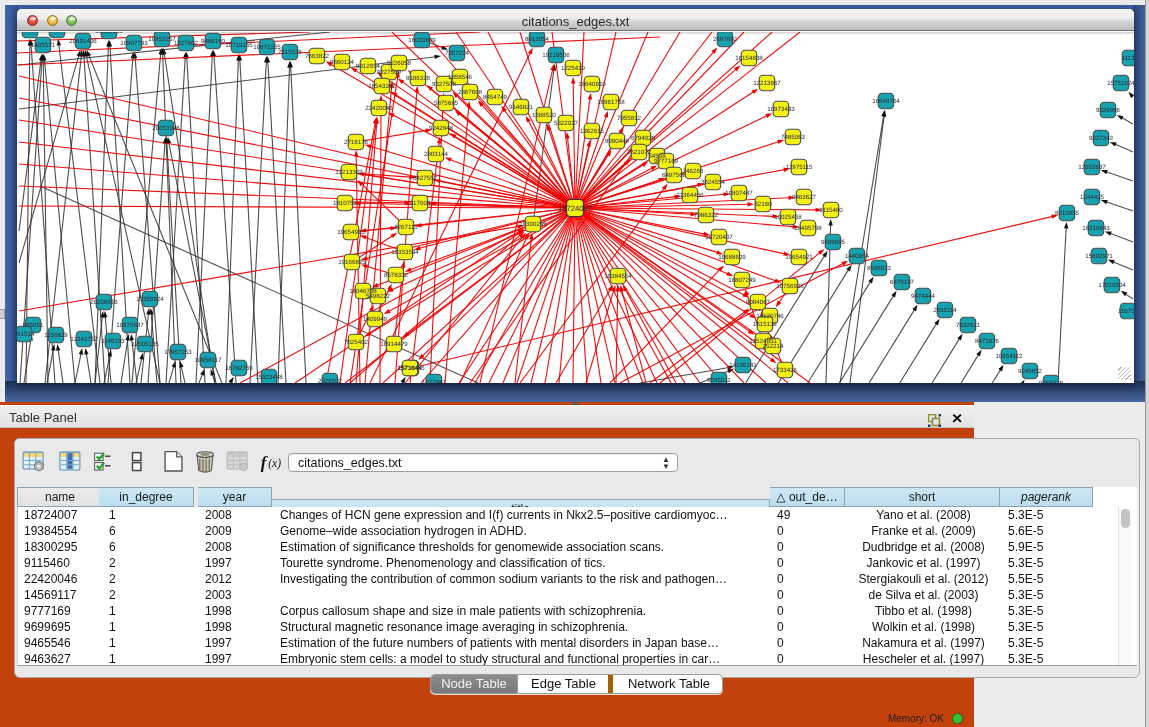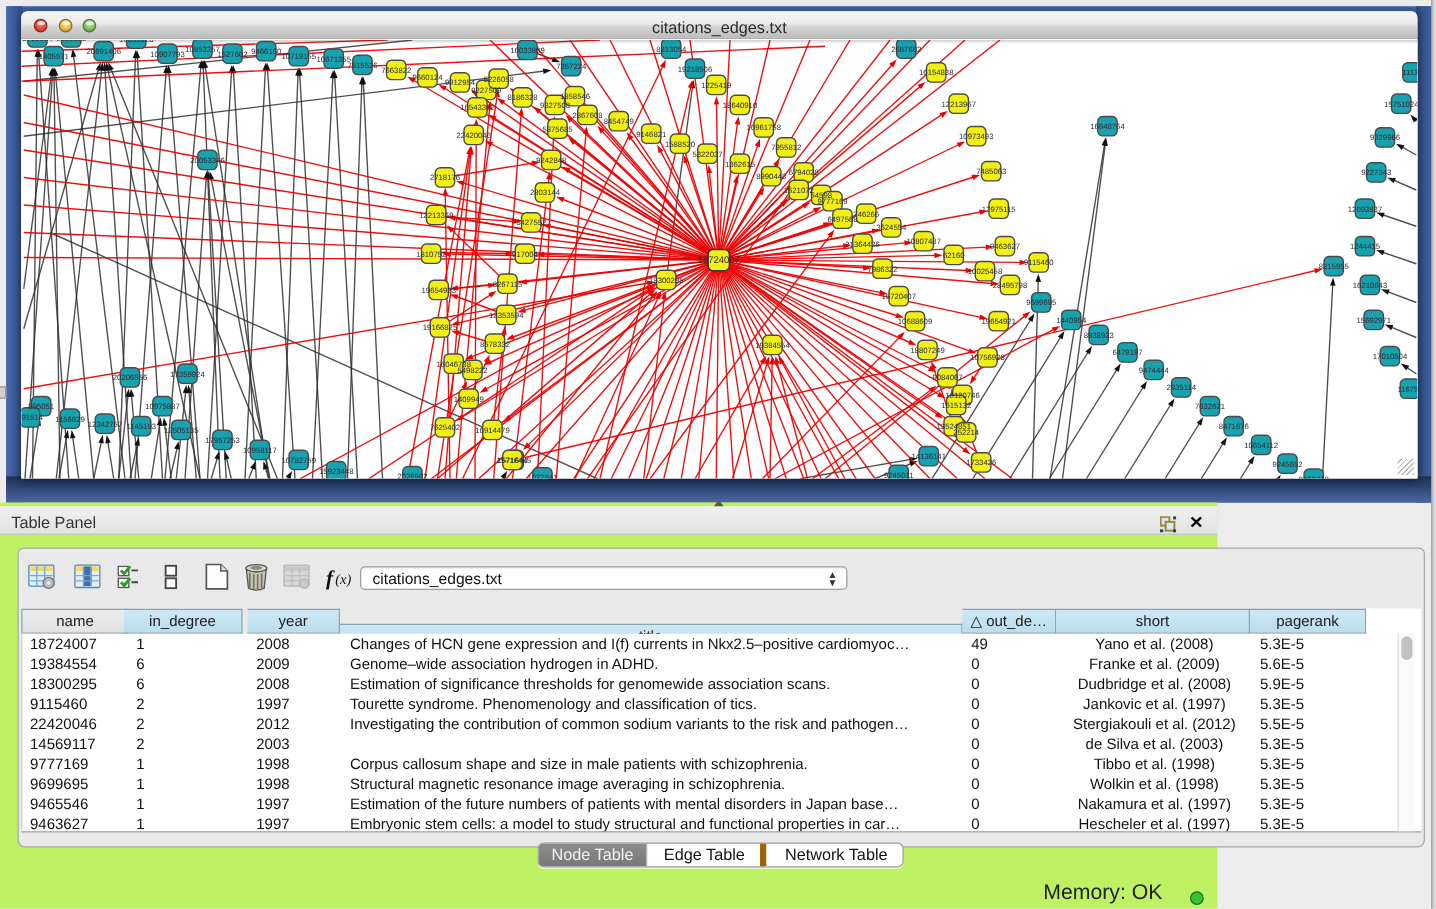--- a/index.html
+++ b/index.html
@@ -33,21 +33,21 @@
 #tl-r { left:10px; background:radial-gradient(circle at 50% 35%, #ff8a80 0%, #e1493d 55%, #b03028 100%); border:1px solid #892622; }
 #tl-y { left:29.5px; background:radial-gradient(circle at 50% 35%, #ffe9a8 0%, #ecb73e 55%, #c08b1e 100%); border:1px solid #93701f; }
 #tl-g { left:49px; background:radial-gradient(circle at 50% 35%, #c4eba6 0%, #7cbe57 55%, #54923a 100%); border:1px solid #4e7a35; }
 #canvas { position:absolute; left:0px; top:23px; width:1117px; height:351px; background:#ffffff; overflow:hidden; }
 #canvas::before { content:''; position:absolute; left:0; top:0; width:100%; height:3px;
   background:linear-gradient(180deg, rgba(60,60,60,0.25), rgba(60,60,60,0)); z-index:10; }
 #grip { position:absolute; right:3px; bottom:3px; width:13px; height:13px;
   background:repeating-linear-gradient(135deg, transparent 0 2px, #aaa 2px 3px); opacity:.8; }
 
 
-#tablepanel { position:absolute; left:0; top:402px; width:974px; height:325px; background:#bef264; }
+#tablepanel { position:absolute; left:0; top:402px; width:974px; height:325px; background:#c2410c; }
 #splitgrip { position:absolute; left:571px; top:-2px; width:0; height:0; border-left:4px solid transparent; border-right:4px solid transparent; border-bottom:5px solid #5a5a5a; z-index:5; }
 #tp-header { position:absolute; left:0; top:3px; width:100%; height:23px;
   background:linear-gradient(180deg,#f0f0f0,#e2e2e2); border-top:1px solid #fbfbfb; border-bottom:1px solid #c6c6c6; }
 #tp-header .lab { position:absolute; left:9px; top:4px; font-size:13px; color:#333; }
 #tp-float { position:absolute; right:33px; top:7px; width:13px; height:13px; }
 #tp-close { position:absolute; right:11px; top:4px; font-size:14px; color:#000; font-weight:900; transform:scaleY(0.95); }
 #container { position:absolute; left:14px; top:36px; width:1126px; height:240px;
   border:1px solid #a9a9a9; border-radius:5px 5px 6px 6px; background:#e9e9e9; }
 
 #toolbar { position:absolute; left:6px; top:11px; height:26px; }
@@ -79,21 +79,21 @@
 
 #segs { position:absolute; left:430px; top:272px; width:293px; height:20px; border:1px solid #9b9b9b;
   border-radius:5px; background:#fff; box-shadow:0 1px 0 rgba(255,255,255,0.8); font-size:13px;text-decoration:underline; }
 #segs .seg { position:absolute; top:0; height:18px; line-height:18px; text-align:center; color:#111; }
 #seg1 { left:0; width:87px; background:linear-gradient(180deg,#8d8d8d,#787878); color:#f2f2f2 !important;
   border-radius:4px 0 0 4px; border-right:1px solid #9b9b9b; }
 #seg2 { left:88px; width:94px; border-right:5px solid #a16207; }
 #seg3 { left:183px; width:110px; }
 
 
-#memory { position:absolute; right:44px; bottom:3px; font-size:17px; color:#222; }
+#memory { position:absolute; right:30px; bottom:3px; font-size:10px; color:#222; }
 #memdot { position:absolute; right:11px; bottom:3px; width:11px; height:11px; border-radius:50%;
   background:#35c335; border:1px solid #1c6b1c; }
 </style></head>
 <body>
 <div id="appframe">
   <div id="mdi">
     <div class="leftband"></div>
       <div class="rightband"></div>
       <div class="botband"></div>
   </div>
@@ -920,21 +920,21 @@
           <span class="txt">citations_edges.txt</span>
         <div class="steppers">▲<br>▼</div>
         </div>
       <div id="thead">
         <span class="hc" style="left:0;width:86px;background:linear-gradient(180deg,#ececec,#e2e2e2);">name</span>
         <span class="hc" style="left:82px;width:95px;">in_degree</span>
         <span class="hc" style="left:181px;width:74px;">year</span>
         <span class="hc" style="left:255px;width:498px;margin-top:12px;">title</span>
         <span class="hc" style="left:753px;width:75px;">△ out_de…</span>
         <span class="hc" style="left:828px;width:155px;">short</span>
-        <span class="hc" style="left:983px;width:93px;">pagerank</span>
+        <span class="hc" style="left:983px;width:93px;font-style:italic;">pagerank</span>
       </div>
       <div id="whitegap"></div>
       <div id="tbody">
 <div class="trow">
             <span class="c-name">18724007</span>
             <span class="c-deg">1</span>
             <span class="c-year">2008</span>
             <span class="c-title">Changes of HCN gene expression and I(f) currents in Nkx2.5–positive cardiomyoc…</span>
             <span class="c-out">49</span>
             <span class="c-short">Yano et al. (2008)</span>

